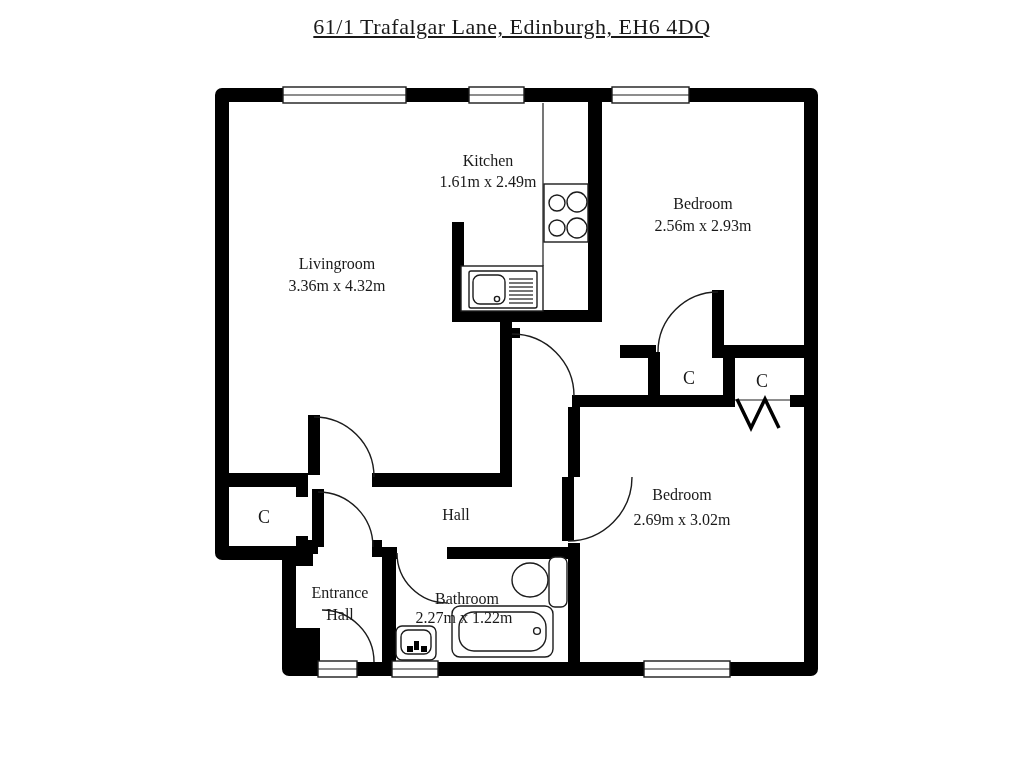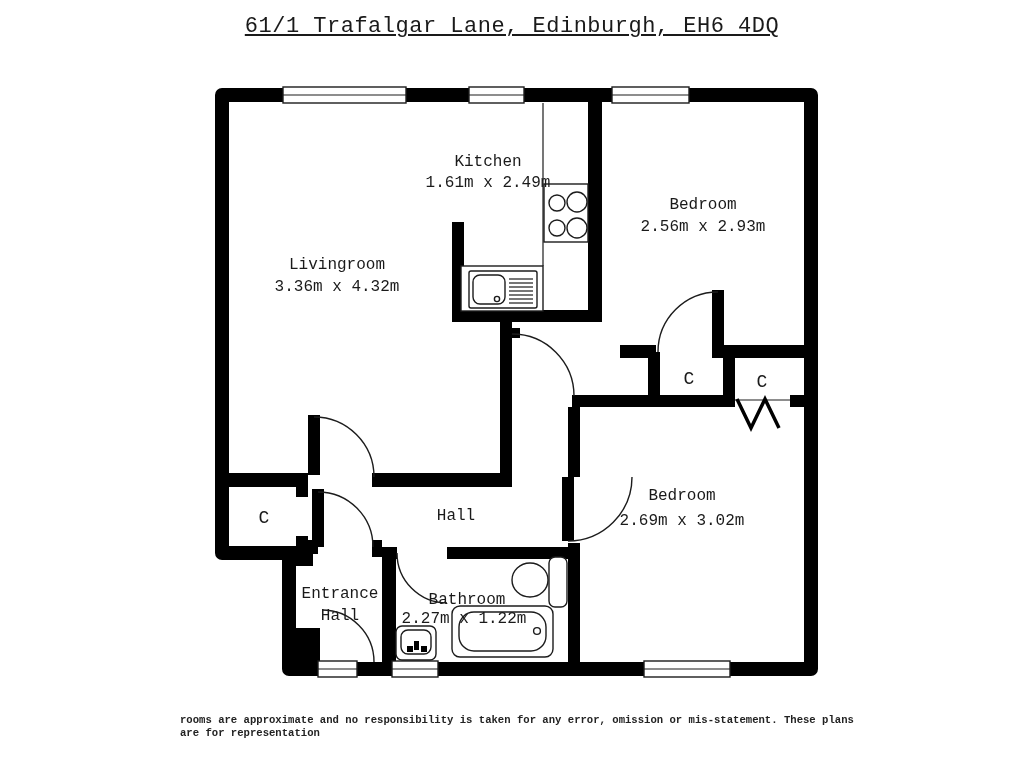--- a/index.html
+++ b/index.html
@@ -1,17 +1,17 @@
 <!DOCTYPE html>
 <html><head>
 <meta charset="utf-8">
 <style>
   html,body{margin:0;padding:0;background:#ffffff;}
   #stage{position:relative;width:1024px;height:768px;background:#ffffff;overflow:hidden;
-         font-family:Liberation Mono, monospace;border-radius:14px;}
+         font-family:Liberation Serif, serif;border-radius:14px;}
   #title{position:absolute;left:0;top:14px;width:1024px;text-align:center;
          font-size:22px;color:#1a1a1a;text-decoration:underline;letter-spacing:0.5px;}
   #plan-svg{position:absolute;left:0;top:0;}
   .room-label{font-size:16px;fill:#1a1a1a;}
   .dim-label{font-size:16px;fill:#1a1a1a;}
   .c-label{font-size:18px;fill:#1a1a1a;}
   #footer{position:absolute;left:180px;top:714px;width:680px;
           font-size:10.6px;font-weight:bold;color:#222;line-height:13px;}
   .wall{fill:#000000;}
   .arc{fill:none;stroke:#1c1c1c;stroke-width:1.4;}
@@ -180,16 +180,15 @@
       <text class="room-label" x="467" y="604">Bathroom</text>
       <text class="dim-label" x="464" y="623">2.27m x 1.22m</text>
 
       <text class="c-label" x="689" y="384">C</text>
       <text class="c-label" x="762" y="387">C</text>
       <text class="c-label" x="264" y="523">C</text>
     </g>
   </svg>
 
   <div id="footer">
-    <div>rooms are approximate and no responsibility is taken for any error, omission or mis-statement. These plans are for representation</div>
   </div>
 
 </div>
 
 </body></html>

